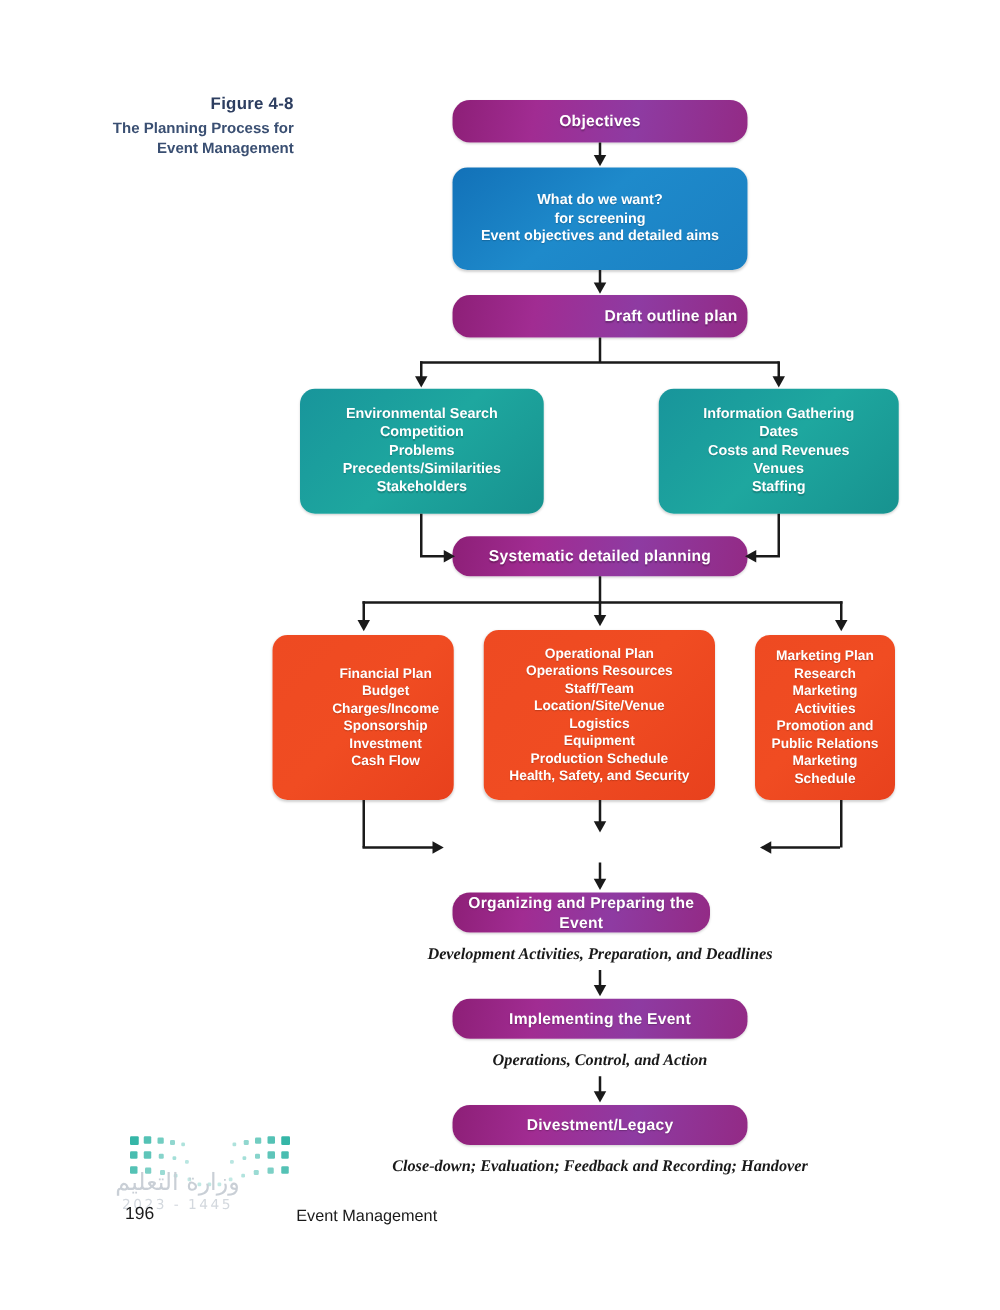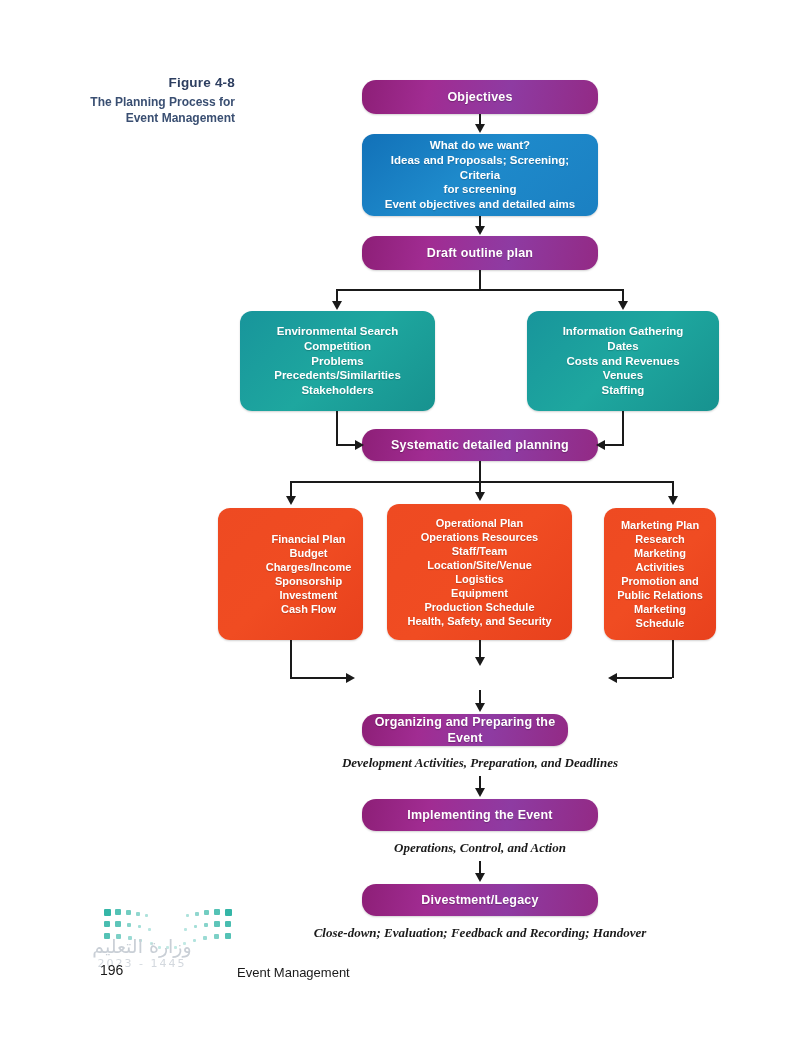--- a/index.html
+++ b/index.html
@@ -181,26 +181,25 @@
     <span class="caption-sub">The Planning Process for</span>
     <span class="caption-sub">Event Management</span>
   </div>
 
   <div class="node purple" style="left:362px; top:80px; width:236px; height:34px;">
     <span class="ln">Objectives</span>
   </div>
 
   <div class="node blue" style="left:362px; top:134px; width:236px; height:82px;">
     <span class="ln">What do we want?</span>
-    <span class="ln">Ideas and Proposals; Screening; Criteria</span>
     <span class="ln">for screening</span>
     <span class="ln">Event objectives and detailed aims</span>
   </div>
 
-  <div class="node purple" style="left:362px; top:236px; width:236px; height:34px;">
+  <div class="node purple" style="left:362px; top:236px; width:236px; height:34px;text-align:right;">
     <span class="ln">Draft outline plan</span>
   </div>
 
   <div class="node teal" style="left:527px; top:311px; width:192px; height:100px;">
     <span class="ln">Information Gathering</span>
     <span class="ln">Dates</span>
     <span class="ln">Costs and Revenues</span>
     <span class="ln">Venues</span>
     <span class="ln">Staffing</span>
   </div>

